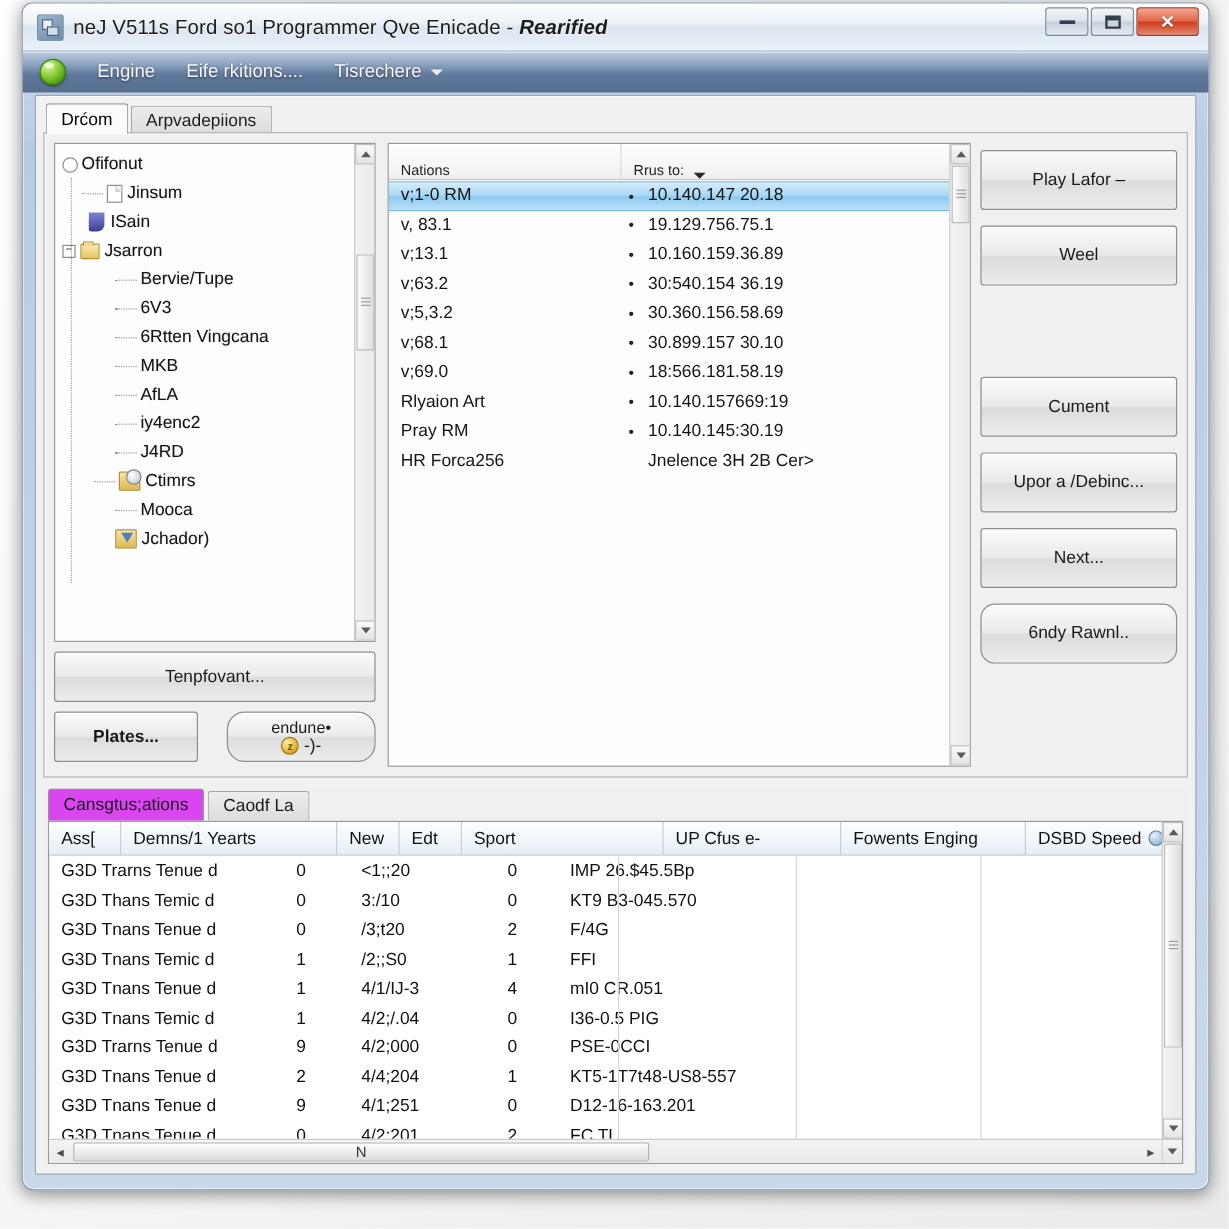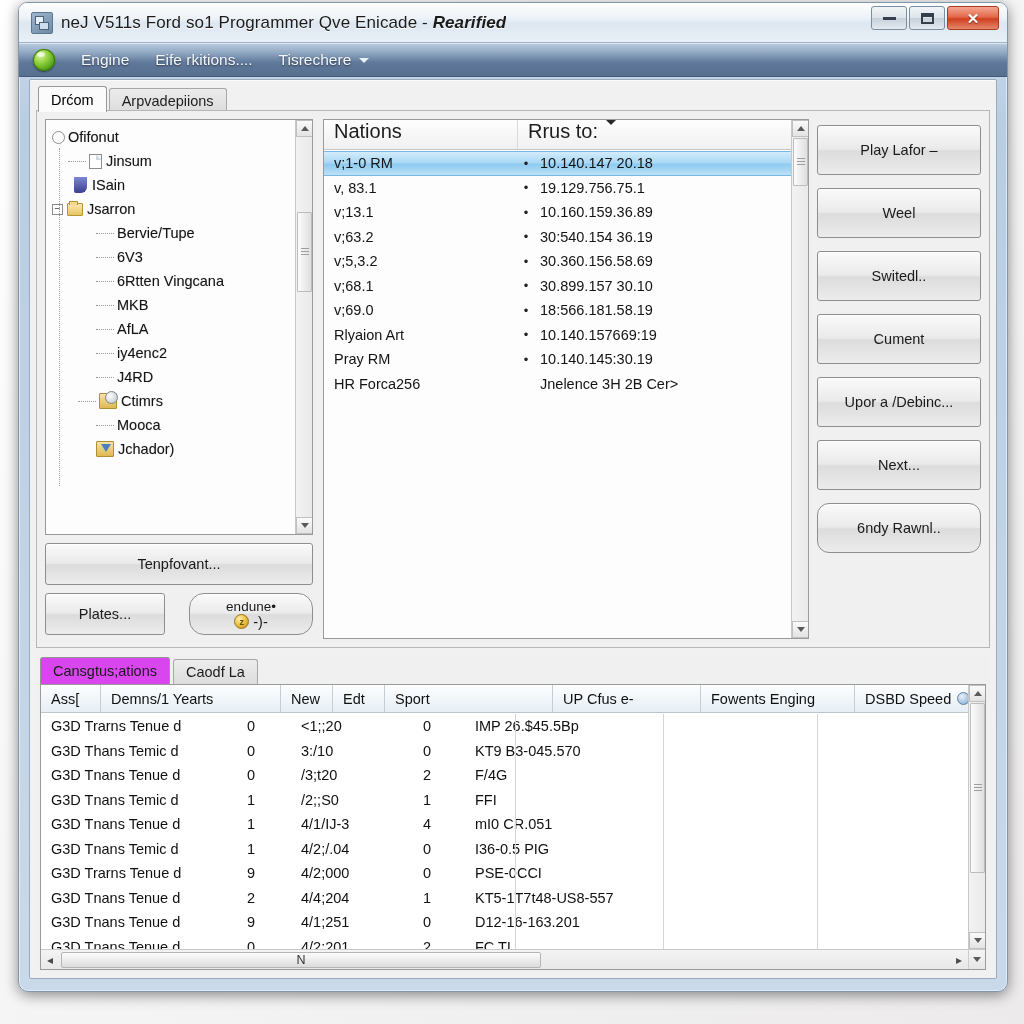--- a/index.html
+++ b/index.html
@@ -212,42 +212,42 @@
   
   .btn {
     background: linear-gradient(180deg,#fafafa 0%,#eaeaea 48%,#dcdcdc 52%,#ececec 100%);
     border:1px solid #8e8e8e; border-radius:3px;
     font-size:14.5px; color:#1a1a1a;
     display:flex;align-items:center;justify-content:center;
     box-shadow: 0 1px 0 rgba(255,255,255,.8) inset;
     text-align:center; white-space:nowrap;
   }
   .btn-wide { position:absolute; left:8px; width:268px; height:42px; bottom:76px; }
-  .btn-half { position:absolute; left:8px; width:120px; height:42px; bottom:26px; }
+  .btn-half { position:absolute; left:8px; width:120px; height:42px; bottom:26px;font-weight:bold; }
   .btn-half2 { position:absolute; left:152px; width:124px; height:42px; bottom:26px; flex-direction:column; gap:0; }
   .btn-half2 .l1 { font-size:13.5px; }
   .coinrow{display:flex;align-items:center;gap:4px;}
   .coin{
     width:15px;height:15px;border-radius:50%;
     background:radial-gradient(circle at 34% 30%,#ffeeae,#e8b93a 55%,#b98a17 100%);
     border:1px solid #9b7413; display:flex;align-items:center;justify-content:center;
     font-size:9px;color:#6b4f08;font-weight:bold;
   }
 
   
   .listpanel {
     position:absolute; left:286px; top:8px; right:180px; bottom:8px;
     background:#fdfdfd; border:1px solid #9a9a9a; overflow:hidden;
   }
   .lhead {
     display:flex; height:30px; align-items:center;
     background: linear-gradient(180deg,#fefefe,#f0f0f0);
     border-bottom:1px solid #c5c5c5;
   }
-  .lhead .hcell { font-size:20px; color:#1d1d1d; padding-left:10px; display:flex;align-items:flex-start; gap:8px; }
+  .lhead .hcell { font-size:12px; color:#1d1d1d; padding-left:10px; display:flex;align-items:flex-end; gap:8px; }
   .lhead .hc1 { width:194px; border-right:1px solid #dadada; height:100%; }
   .lhead .hc2 { flex:1; height:100%; }
   .lrow { display:flex; height:24.5px; align-items:center; font-size:14.5px; color:#141414; }
   .lrow.sel {
     background: linear-gradient(180deg,#d3ecfb 0%,#aad8f4 46%,#8ecbf0 54%,#bce1f7 100%);
     border-top:1px solid #79b7e0; border-bottom:1px solid #79b7e0;
   }
   .lrow .c1 { width:194px; padding-left:10px; white-space:nowrap; overflow:hidden; }
   .lrow .bullet { width:16px; text-align:center; color:#222; font-size:13px; }
   .lrow .c2 { flex:1; padding-left:6px; white-space:nowrap; }
@@ -526,23 +526,20 @@
           </div>
         </div>
 
         <div class="rightcol">
           <div class="btn rbtn" style="top:6px;">
               <span>Play Lafor –</span>
             </div>
           <div class="btn rbtn" style="top:69px;">
               <span>Weel</span>
             </div>
-          <div class="btn rbtn" style="top:132px;">
-              <span>Switedl..</span>
-            </div>
           <div class="btn rbtn" style="top:195px;">
               <span>Cument</span>
             </div>
           <div class="btn rbtn" style="top:258px;">
               <span>Upor a /Debinc...</span>
             </div>
           <div class="btn rbtn" style="top:321px;">
               <span>Next...</span>
             </div>
           <div class="btn rbtn" style="top:384px;border-radius:12px;">

